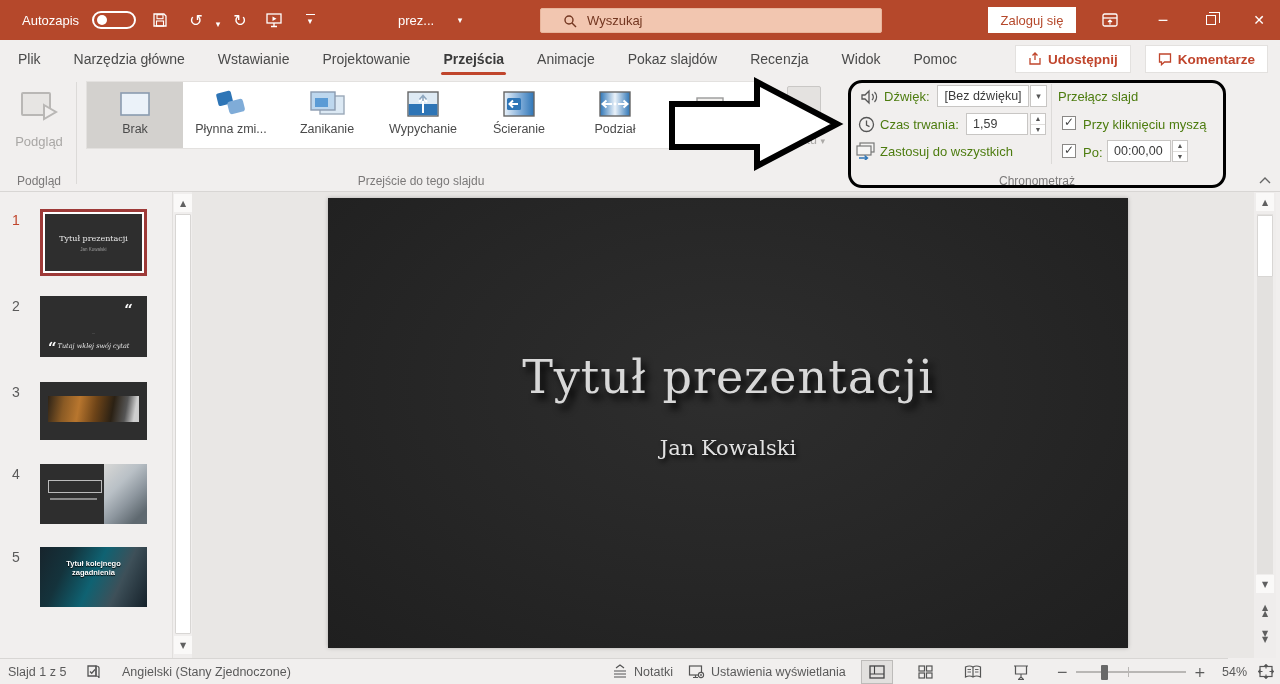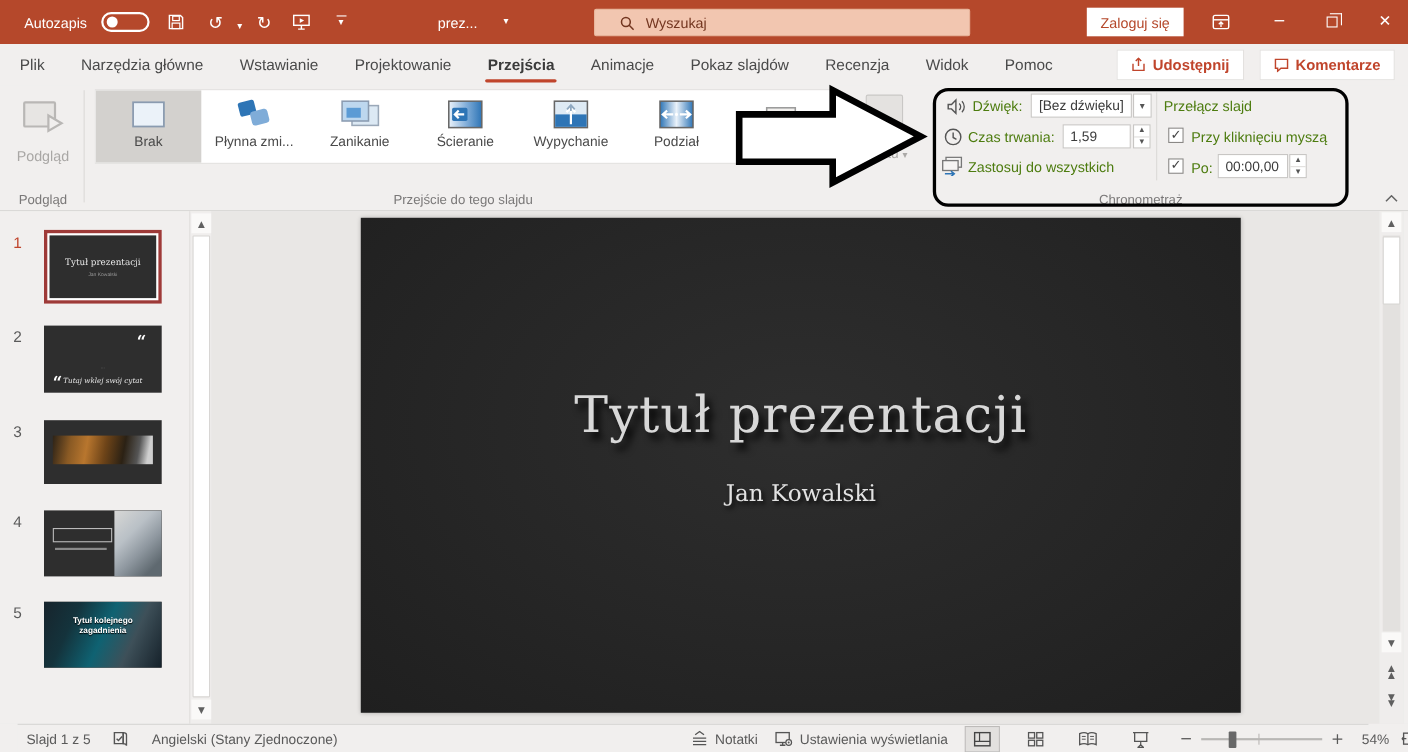--- a/index.html
+++ b/index.html
@@ -92,21 +92,21 @@
   .canvas { position:absolute; left:328px; top:6px; width:800px; height:450px; background:radial-gradient(ellipse at 50% 42%, #2E2E2E 0%, #262626 55%, #1F1F1F 100%); box-shadow:0 0 4px rgba(0,0,0,0.25); }
   .canvas .big-title { position:absolute; left:0; right:0; top:152px; text-align:center; font-family:"DejaVu Serif",serif; font-size:46px; color:#D8D8D8; text-shadow:5px 6px 7px rgba(0,0,0,0.9); letter-spacing:1px; }
   .canvas .subtitle { position:absolute; left:0; right:0; top:238px; text-align:center; font-family:"DejaVu Serif",serif; font-size:21px; color:#E2E2E2; text-shadow:2px 3px 4px rgba(0,0,0,0.8); }
 
   .right-sb { position:absolute; left:1254px; top:0; width:22px; height:466px; background:#EFEDEC; }
   .right-sb .track { position:absolute; left:3px; top:22px; width:16px; height:360px; background:#E3E1DF; }
   .nav-dbl { position:absolute; left:1254px; width:22px; height:22px; display:flex; flex-direction:column; align-items:center; justify-content:center; color:#5f5f5f; font-size:8px; line-height:6px; font-family:"DejaVu Sans",sans-serif; }
   .far-right { position:absolute; left:1276px; top:0; width:4px; height:466px; background:#F1EFEE; }
 
   
-  .statusbar { position:absolute; bottom:0; left:16px; width:1228px; height:26px; background:#F1EFEE; border-top:1px solid #D8D6D4; font-size:12.5px; color:#5a5a5a; }
+  .statusbar { position:absolute; bottom:0; left:0; width:1228px; height:26px; background:#F1EFEE; border-top:1px solid #D8D6D4; font-size:12.5px; color:#5a5a5a; }
   .st { position:absolute; top:0; height:25px; display:flex; align-items:center; gap:6px; white-space:nowrap; }
   .viewbtn { position:absolute; top:2px; width:30px; height:22px; display:flex; align-items:center; justify-content:center; }
   .viewbtn.selected { background:#E2E0DE; outline:1px solid #BDBBB9; }
   .zoom-track { position:absolute; left:1076px; top:12px; width:110px; height:2px; background:#B9B7B5; }
   .zoom-tick { position:absolute; left:1128px; top:8px; width:1px; height:10px; background:#B9B7B5; }
   .zoom-thumb { position:absolute; left:1101px; top:6px; width:7px; height:15px; background:#686868; border-radius:1px; }
   .zoom-sign { position:absolute; top:0; height:25px; display:flex; align-items:center; font-size:14px; color:#5a5a5a; font-family:"DejaVu Sans",sans-serif; }
 
   svg { display:block; }
 </style>
@@ -237,44 +237,44 @@
               <rect x="13" y="6" width="24" height="18" fill="#DCE9F4" stroke="#9AA8B8" stroke-width="1.4"></rect>
               <rect x="4" y="2" width="24" height="18" fill="#BDD7EE" stroke="#8A9BB0" stroke-width="1.4"></rect>
               <rect x="8" y="8" width="13" height="9" fill="#5B9BD5"></rect>
             </svg>
         </div>
         <div class="glabel">Zanikanie</div>
       </div>
       <div class="gtile">
         <div class="gico">
           <svg width="36" height="28" viewBox="0 0 36 28">
+              <rect x="3" y="2" width="30" height="24" fill="#DEEAF4" stroke="#666" stroke-width="1.4"></rect>
+              <rect x="3.7" y="14" width="28.6" height="11.3" fill="#2E75B6"></rect>
+              <path d="M18 23V8M14 12l4-4.5 4 4.5" fill="none" stroke="#fff" stroke-width="2"></path>
+              <path d="M18 11V6M14.5 9.5L18 5.5l3.5 4" fill="none" stroke="#8FA8C0" stroke-width="1.6"></path>
+            </svg>
+        </div>
+        <div class="glabel">Wypychanie</div>
+      </div>
+      <div class="gtile">
+        <div class="gico">
+          <svg width="36" height="28" viewBox="0 0 36 28">
               <defs>
                 <linearGradient id="wg" x1="0" x2="1">
                   <stop offset="0" stop-color="#EAF2FA"></stop>
                   <stop offset="0.55" stop-color="#7FACD8"></stop>
                   <stop offset="1" stop-color="#2E75B6"></stop>
                 </linearGradient>
               </defs>
               <rect x="3" y="2" width="30" height="24" fill="url(#wg)" stroke="#666" stroke-width="1.4"></rect>
               <rect x="6" y="8" width="14" height="12" rx="1.5" fill="#2E75B6"></rect>
               <path d="M17 14H9M12 10.5L8.5 14l3.5 3.5" fill="none" stroke="#fff" stroke-width="2"></path>
             </svg>
         </div>
         <div class="glabel">Ścieranie</div>
-      </div>
-      <div class="gtile">
-        <div class="gico">
-          <svg width="36" height="28" viewBox="0 0 36 28">
-              <rect x="3" y="2" width="30" height="24" fill="#DEEAF4" stroke="#666" stroke-width="1.4"></rect>
-              <rect x="3.7" y="14" width="28.6" height="11.3" fill="#2E75B6"></rect>
-              <path d="M18 23V8M14 12l4-4.5 4 4.5" fill="none" stroke="#fff" stroke-width="2"></path>
-              <path d="M18 11V6M14.5 9.5L18 5.5l3.5 4" fill="none" stroke="#8FA8C0" stroke-width="1.6"></path>
-            </svg>
-        </div>
-        <div class="glabel">Wypychanie</div>
       </div>
       <div class="gtile">
         <div class="gico">
           <svg width="36" height="28" viewBox="0 0 36 28">
               <defs>
                 <linearGradient id="sg" x1="0" x2="1">
                   <stop offset="0" stop-color="#2E75B6"></stop>
                   <stop offset="0.5" stop-color="#EAF2FA"></stop>
                   <stop offset="1" stop-color="#2E75B6"></stop>
                 </linearGradient>

